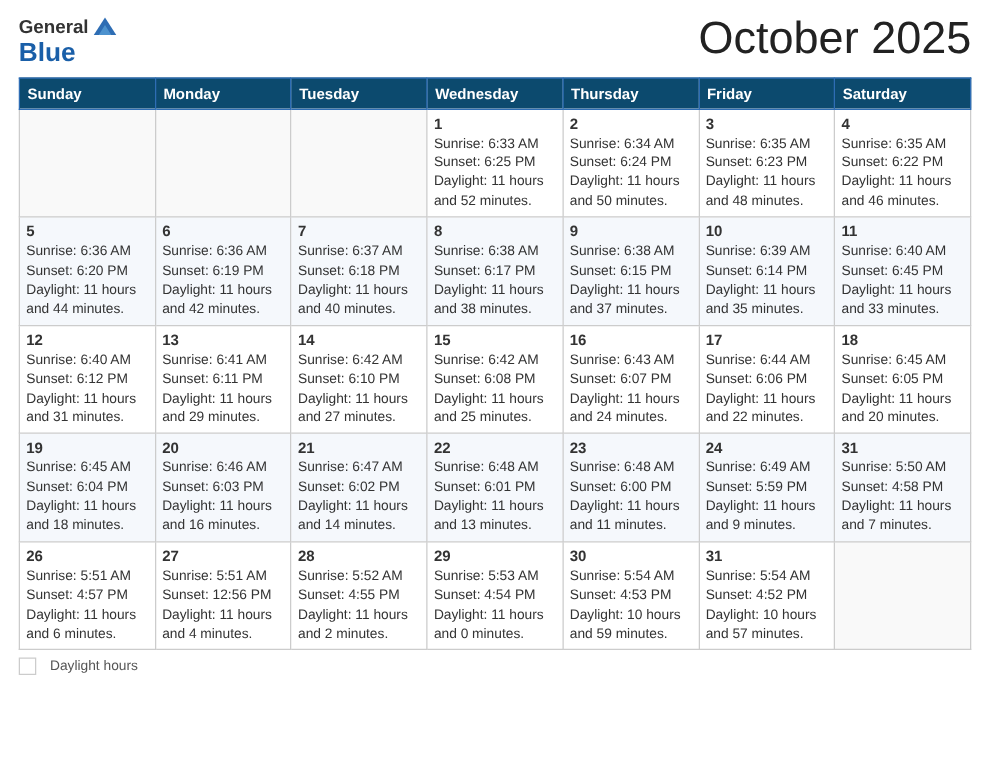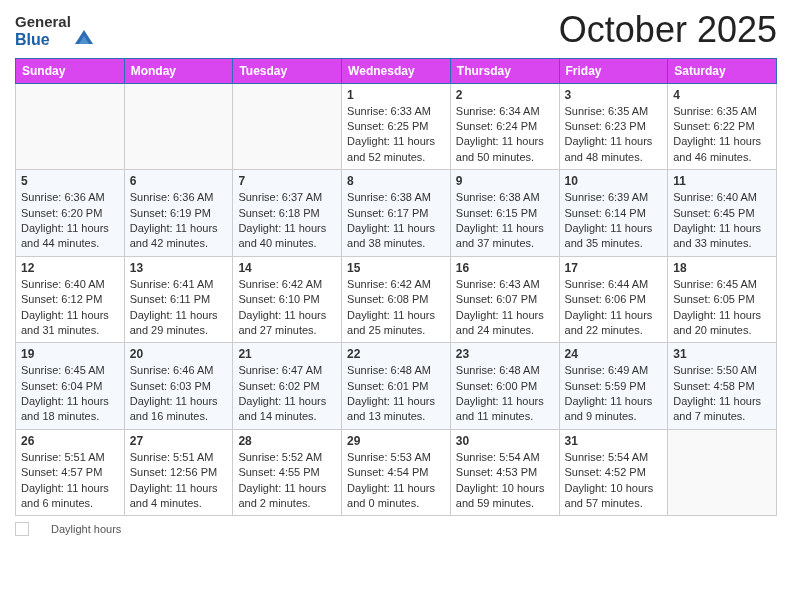--- a/index.html
+++ b/index.html
@@ -17,35 +17,35 @@
       padding: 10px 15px 15px 15px;
     }
     .header {
       display: flex;
       align-items: flex-start;
       justify-content: space-between;
       margin-bottom: 8px;
     }
     .logo {
       display: flex;
-      align-items: flex-end;
+      align-items: flex-start;
       margin-top: 4px;
     }
     .logo-text {
       display: flex;
       flex-direction: column;
       line-height: 1.1;
     }
     .logo-general {
       font-size: 15px;
       font-weight: bold;
       color: #333;
     }
     .logo-blue {
-      font-size: 16px;
+      font-size: 21px;
       font-weight: bold;
       color: #1a5fa8;
     }
     .logo-icon {
       width: 22px;
       height: 22px;
       margin-left: 2px;
       margin-top: -4px;
     }
     .title-block {
@@ -61,21 +61,21 @@
       font-size: 14px;
       color: #555;
       margin-top: 2px;
     }
     .calendar-table {
       width: 100%;
       border-collapse: collapse;
       table-layout: fixed;
     }
     .calendar-table th {
-      background-color: #d946ef;
+      background-color: #0c4a6e;
       color: #fff;
       font-size: 12px;
       font-weight: bold;
       text-align: left;
       padding: 5px 6px;
       border: 1px solid #2e6db4;
     }
     .calendar-table td {
       vertical-align: top;
       border: 1px solid #ccc;
@@ -351,15 +351,15 @@
 Sunset: 4:52 PM
 Daylight: 10 hours and 57 minutes.</div>
           </td>
           <td class="empty-cell"></td>
         </tr>
       </tbody>
   </table>
 
   <div class="footer">
     <div class="legend-box"></div>
-    <span style="margin-left:22px;">Daylight hours</span>
+    <span style="margin-left:11px;">Daylight hours</span>
   </div>
 </div>
 
 </body></html>

